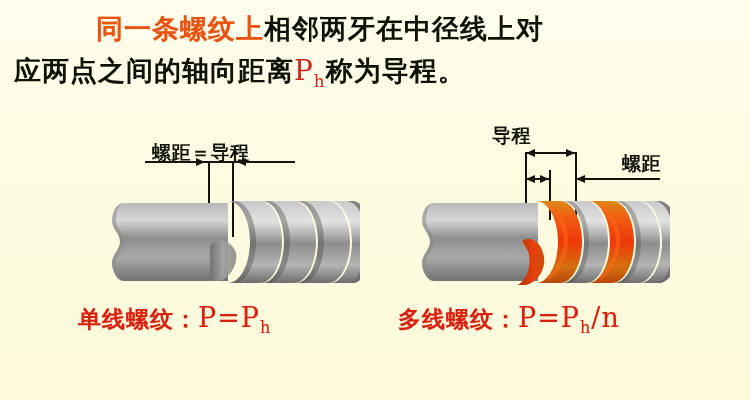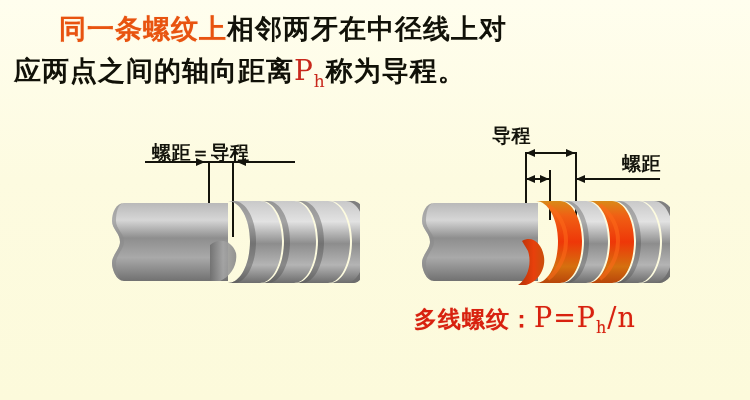--- a/index.html
+++ b/index.html
@@ -30,21 +30,21 @@
   }
   .title-line {
     font-family: "DejaVu Sans", sans-serif;
     font-weight: bold;
     font-size: 27px;
     line-height: 42px;
     color: #111108;
     letter-spacing: 1px;
     white-space: nowrap;
   }
-  .title-line.l1 { padding-left: 59px; }
+  .title-line.l1 { padding-left: 96px; }
   .title-line.l2 { padding-left: 14px; }
   .hl-orange {
     color: #e8530f;
     text-shadow: 0 0 1px rgba(230,70,10,.35);
   }
   .sym-ph {
     font-family: "DejaVu Serif", serif;
     font-weight: normal;
     color: #c8281c;
     font-size: 28px;
@@ -102,21 +102,21 @@
     font-family: "DejaVu Serif", serif;
     font-weight: normal;
     font-size: 27px;
     color: #d8210f;
   }
   .caption .formula .sub {
     font-size: 16px;
     vertical-align: sub;
   }
   .cap-left  { left: 78px;  top: 302px; }
-  .cap-right { left: 398px; top: 302px; margin-left: 16px; }
+  .cap-right { left: 398px; top: 302px; }
 </style>
 </head>
 <body>
 
 <div id="slide">
 
   <div class="title-block">
     <div class="title-line l1">
       <span class="hl-orange">同一条螺纹上</span><span>相邻两牙在中径线上对</span>
     </div>
@@ -180,20 +180,23 @@
 
     <g opacity=".42" fill="#4f4f4f">
       <path d="M140 56 C140 34 130 16 118 16 L124 16 C136 16 146 34 146 56 C146 80 136 98 124 98 L118 98 C130 98 140 80 140 56 Z"></path>
       <path d="M174 56 C174 34 164 16 152 16 L158 16 C170 16 180 34 180 56 C180 80 170 98 158 98 L152 98 C164 98 174 80 174 56 Z"></path>
       <path d="M208 56 C208 34 198 16 186 16 L192 16 C204 16 214 34 214 56 C214 80 204 98 192 98 L186 98 C198 98 208 80 208 56 Z"></path>
     </g>
 
     <path d="M236 16 C248 16 256 34 256 56 C256 80 248 98 236 98 L244 98 C254 96 260 80 260 56 C260 34 254 18 244 16 Z" fill="#6b6b6b" opacity=".8"></path>
   </svg>
 
+  <div class="caption cap-left">
+    <span>单线螺纹：</span><span class="formula"><span>P=P</span><span class="sub">h</span></span>
+  </div>
 
   <div class="dim-label" style="left:492px; top:123px;">导程</div>
 
   <div class="dim-label" style="left:578px; top:151px;margin-left:44px;">螺距</div>
 
   <div class="rule hline" style="left:525px; top:152px; width:51px;"></div>
   <div class="arrow left" style="left:526px; top:149px;"></div>
   <div class="arrow right" style="left:566px; top:149px;"></div>
 
   <div class="rule hline" style="left:525px; top:178px; width:25px;"></div>

